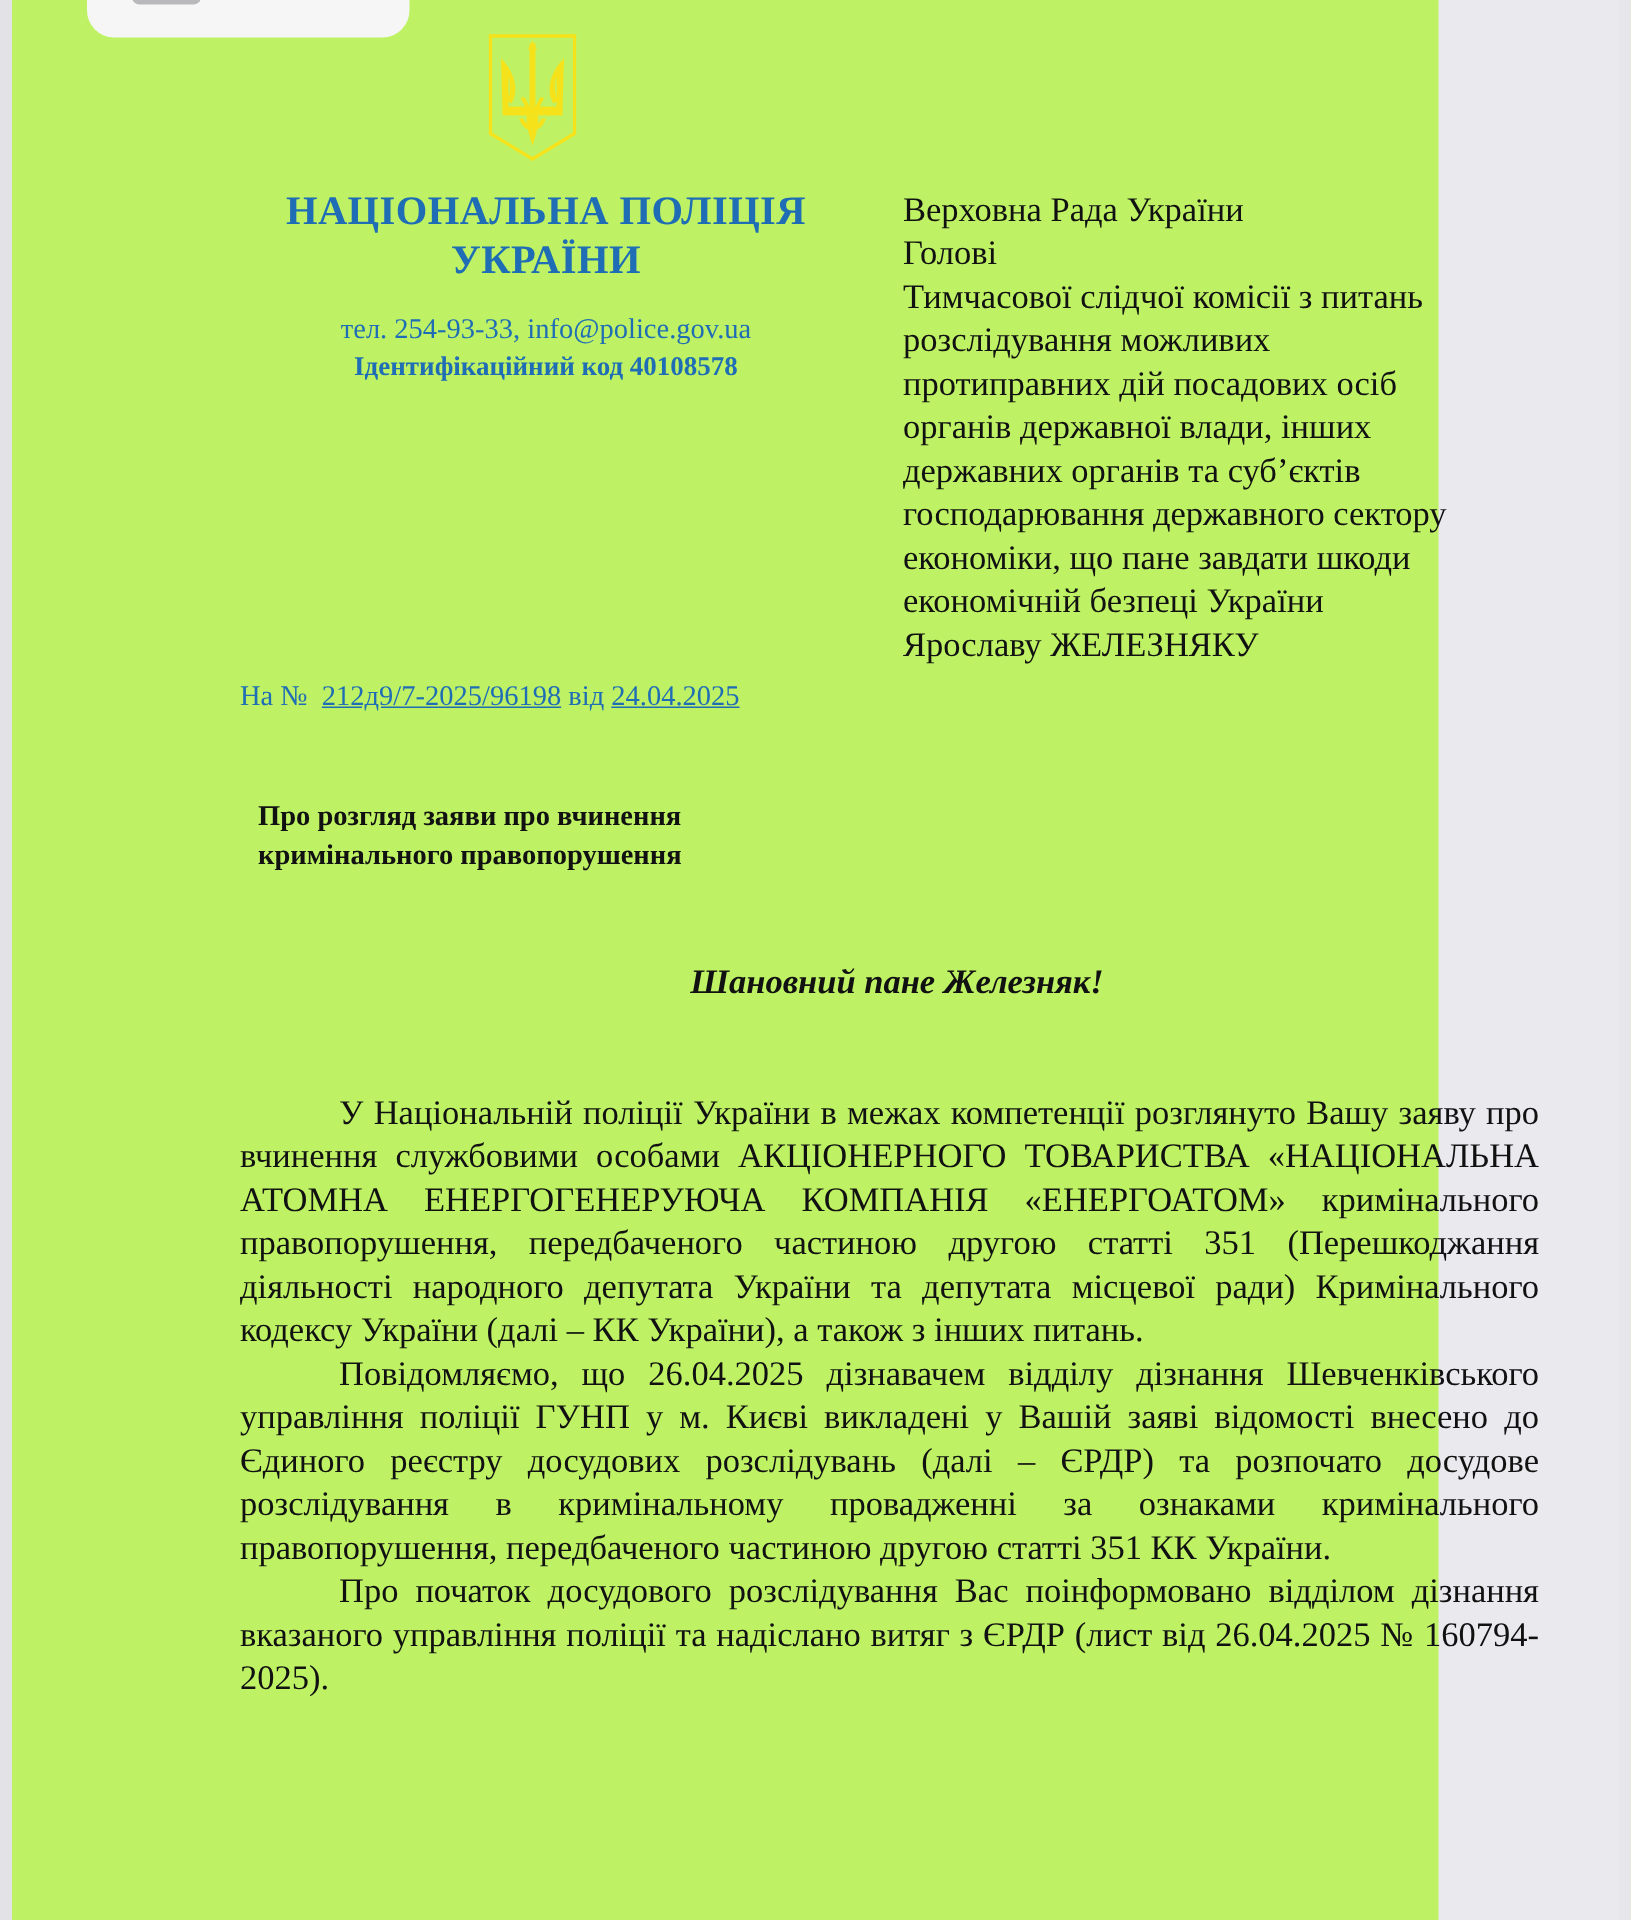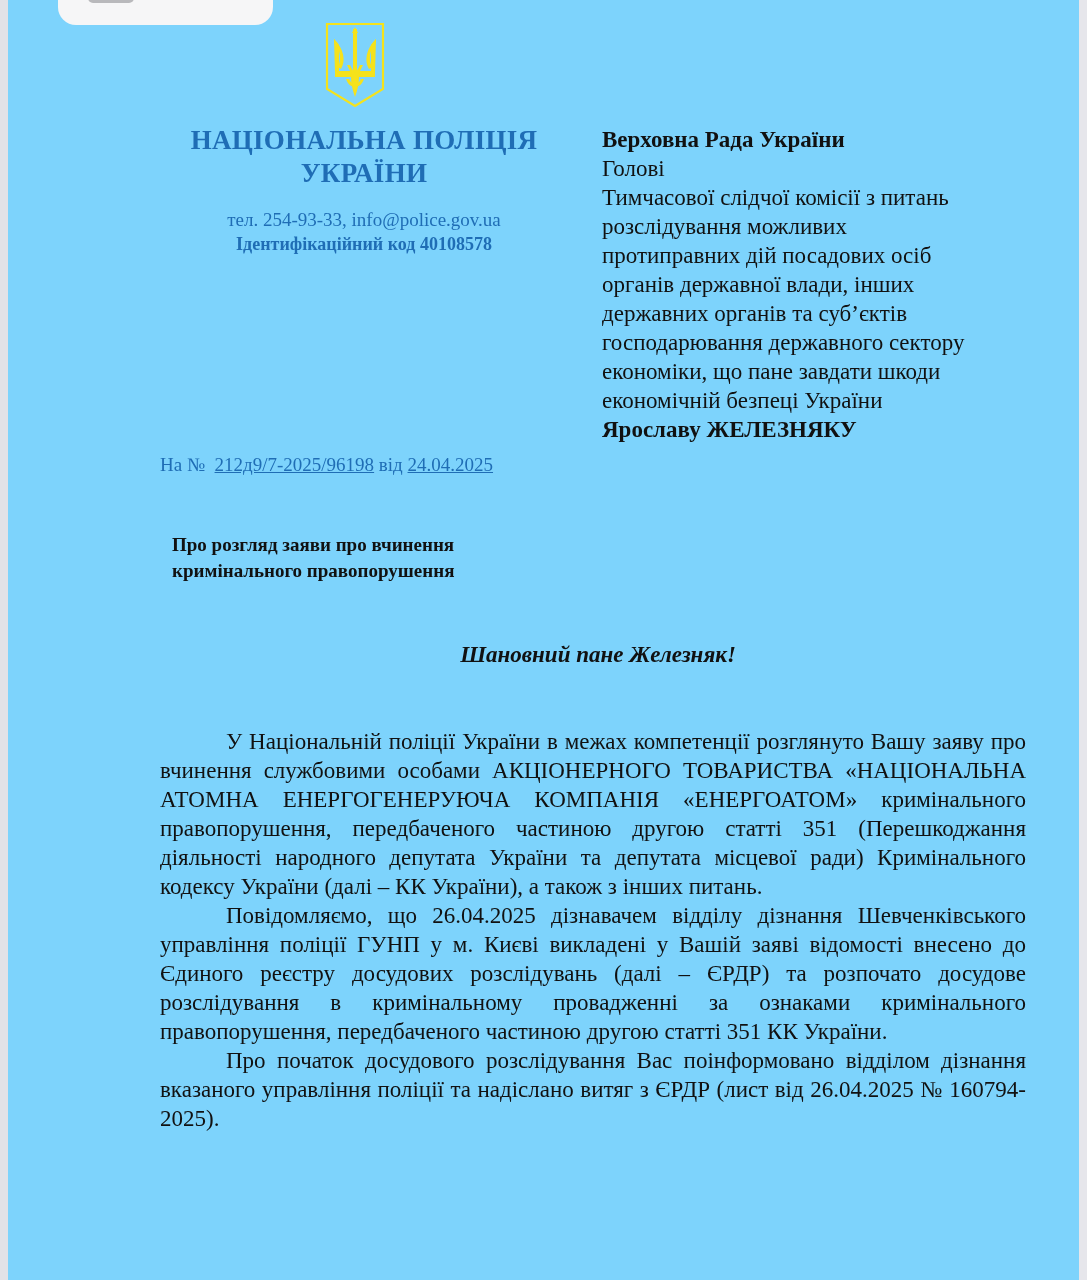--- a/index.html
+++ b/index.html
@@ -11,23 +11,23 @@
       width: 1087px;
       height: 1280px;
       position: relative;
       overflow: hidden;
       font-family: "Liberation Serif", "DejaVu Serif", serif;
     }
     .page {
       position: absolute;
       left: 8px;
       top: 0;
-      width: 1071px;
-      height: 1280px;
-      background: #7dd3fc;
+      width: 951px;
+      height: 1280px;
+      background: #bef264;
     }
     .top-chip {
       position: absolute;
       left: 50px;
       top: -30px;
       width: 215px;
       height: 55px;
       background: #f6f6f7;
       border-radius: 18px;
     }
@@ -76,21 +76,21 @@
     .recipient {
       position: absolute;
       left: 594px;
       top: 125px;
       width: 440px;
       color: #111;
       font-size: 23px;
       line-height: 29px;
     }
     .recipient .b {
-      font-weight: bold;
+      font-weight: normal;
     }
     .ref-line {
       position: absolute;
       left: 152px;
       top: 453px;
       color: #1f6db5;
       font-size: 19px;
       line-height: 24px;
       white-space: nowrap;
     }

